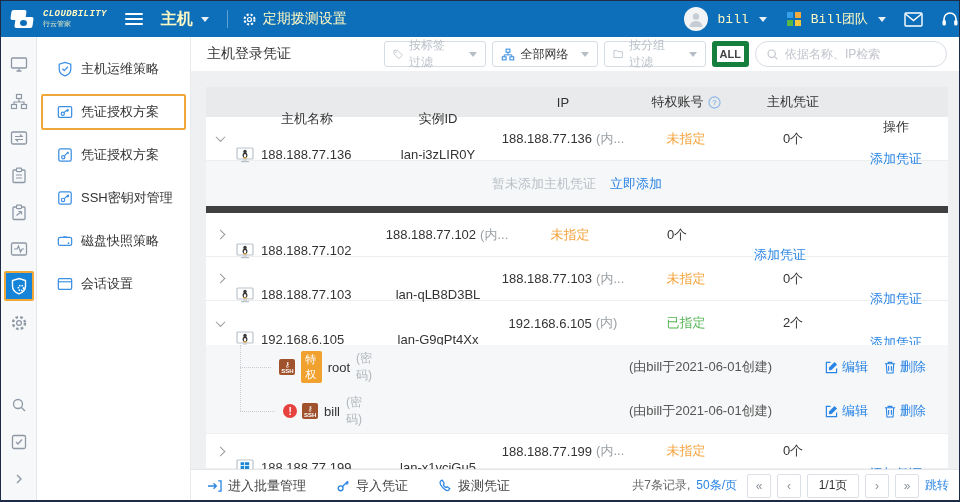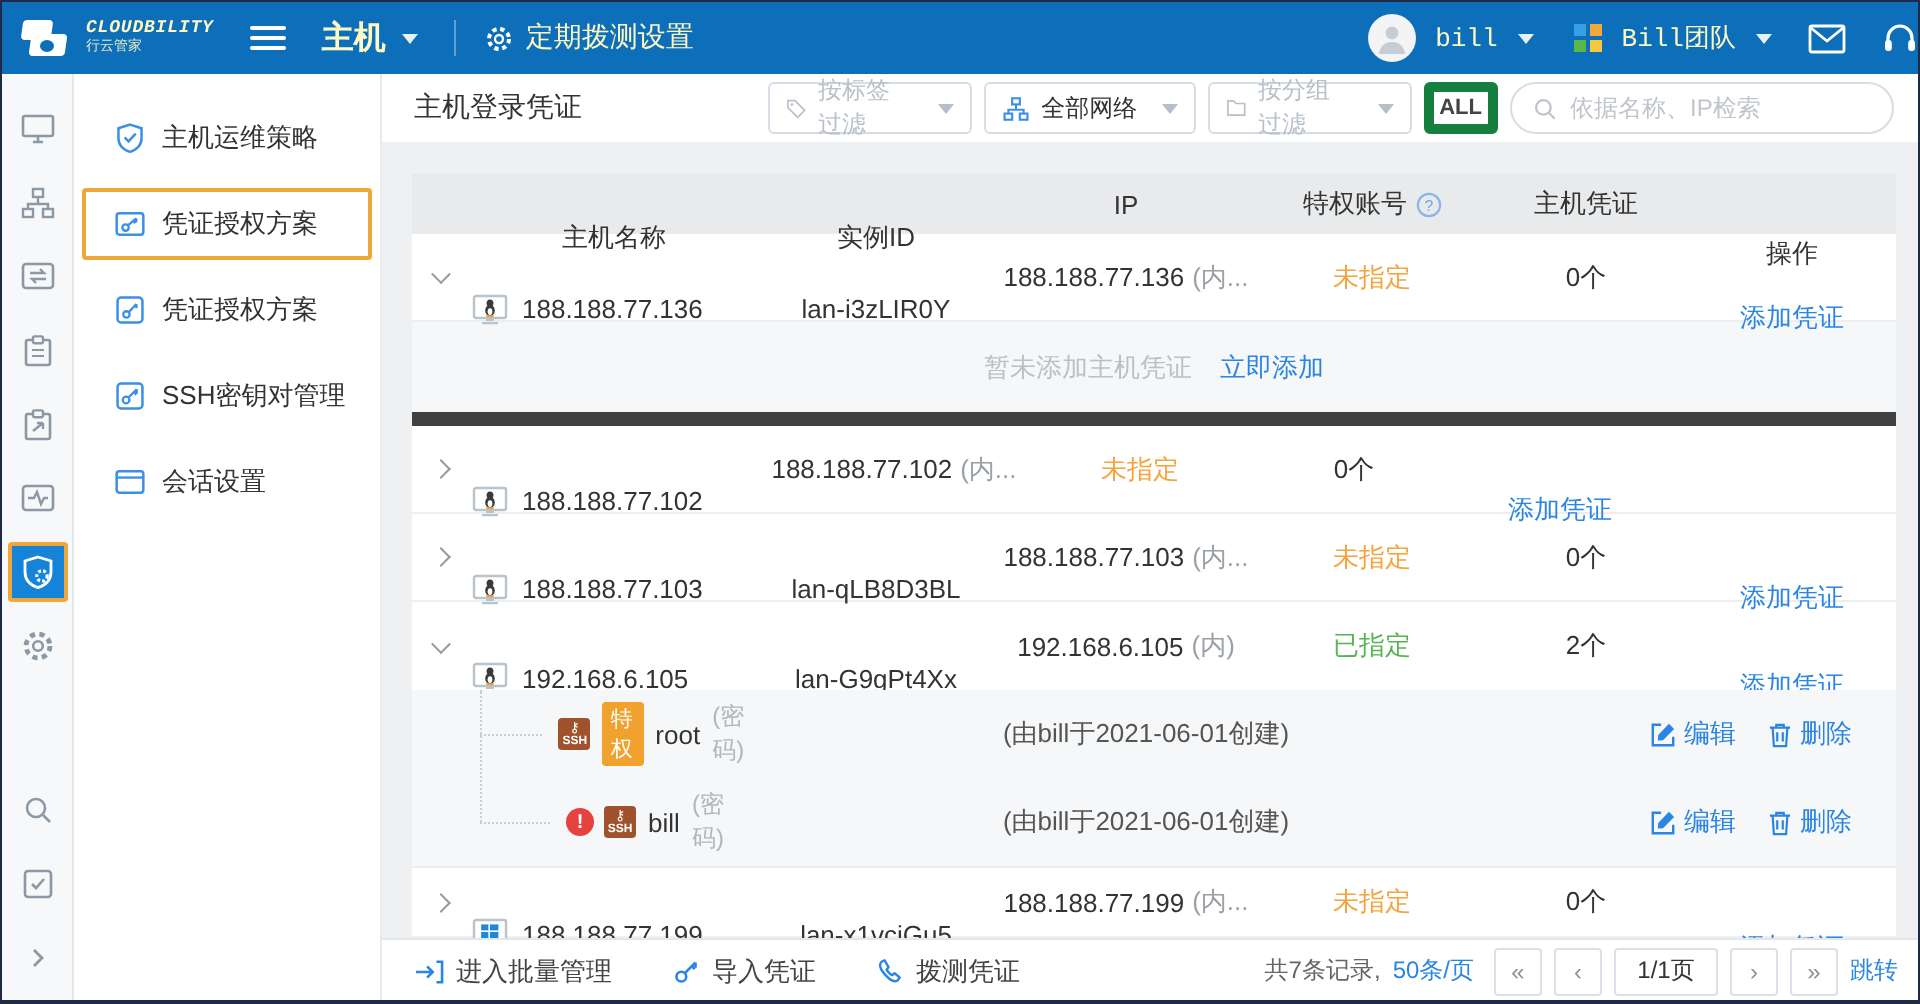--- a/index.html
+++ b/index.html
@@ -81,21 +81,21 @@
   .subrows::before { content:""; position:absolute; left:34px; top:0; bottom:22px; border-left:1px dotted #c9ced4; }
   .subrow { height:44px; display:flex; align-items:center; }
   .sub-left { width:168px; display:flex; align-items:center; padding-left:34px; }
   .tree-h { width:56px; border-top:1px dotted #c9ced4; margin-right:8px; }
   .warn-dot { width:14px; height:14px; border-radius:50%; background:#e64340; color:#fff; font-size:10px; font-weight:bold; display:flex; align-items:center; justify-content:center; margin-right:5px; flex:none; }
   .ssh-chip { width:16px; height:16px; background:#a0522d; border-radius:2px; color:#fff; font-size:6px; font-weight:bold; display:flex; flex-direction:column; align-items:center; justify-content:flex-end; line-height:1; padding-bottom:1px; margin-right:6px; flex:none; }
   .ssh-chip::before { content:"⚷"; font-size:7px; line-height:6px; }
   .priv-badge { background:#f0a12e; color:#fff; font-size:11px; border-radius:2px; padding:1px 4px; margin-right:6px; }
   .cred-name { color:#333; margin-right:6px; }
   .cred-type { color:#b0b6bc; font-size:12px; }
-  .sub-mid { width:398px; text-align:center; color:#555; font-size:13px; }
+  .sub-mid { width:398px; text-align:right; color:#555; font-size:13px; }
   .sub-right { flex:1; display:flex; justify-content:flex-end; align-items:center; gap:16px; padding-right:22px; }
   .icon-link { display:flex; align-items:center; gap:4px; color:#2b85e4; cursor:pointer; font-size:13px; }
   
   .footer { height:32px; background:#fff; border-top:1px solid #e4e7ea; display:flex; align-items:center; padding:0 10px 0 16px; }
   .foot-btn { display:flex; align-items:center; gap:6px; color:#444; font-size:13px; margin-right:30px; cursor:pointer; }
   .foot-right { margin-left:auto; display:flex; align-items:center; gap:6px; font-size:12px; color:#666; }
   .pag-box { min-width:24px; height:24px; border:1px solid #dcdfe6; border-radius:2px; background:#fff; display:flex; align-items:center; justify-content:center; color:#8a9099; font-size:12px; cursor:pointer; padding:0 4px; }
   .pag-page { color:#333; min-width:52px; }
   .total-text { color:#666; }
   svg { display:block; }
@@ -264,20 +264,28 @@
         </svg>
       <span>凭证授权方案</span>
     </div>
     <div class="side-item">
       <svg width="16" height="16" viewBox="0 0 18 18">
           <rect x="2" y="2" width="14" height="14" rx="2" fill="none" stroke="#3b8fe4" stroke-width="1.4"></rect>
           <circle cx="6.8" cy="11.2" r="1.9" fill="none" stroke="#3b8fe4" stroke-width="1.3"></circle>
           <path d="M8.3 9.7 L12.8 5.2 M12.8 5.2 v2.6 M11.2 6.8 l1.4 1.4" fill="none" stroke="#3b8fe4" stroke-width="1.3"></path>
         </svg>
       <span>SSH密钥对管理</span>
+    </div>
+    <div class="side-item">
+      <svg width="16" height="16" viewBox="0 0 18 18">
+          <rect x="1.5" y="5" width="15" height="9" rx="2" fill="none" stroke="#3b8fe4" stroke-width="1.4"></rect>
+          <path d="M5.5 5 a4.5 3.5 0 0 1 7 0" fill="#3b8fe4"></path>
+          <circle cx="13" cy="11.5" r="1" fill="#3b8fe4"></circle>
+        </svg>
+      <span>磁盘快照策略</span>
     </div>
     <div class="side-item">
       <svg width="16" height="16" viewBox="0 0 18 18">
           <rect x="1.5" y="3" width="15" height="12" rx="1.5" fill="none" stroke="#3b8fe4" stroke-width="1.4"></rect>
           <path d="M1.5 6.5 h15" stroke="#3b8fe4" stroke-width="1.3"></path>
         </svg>
       <span>会话设置</span>
     </div>
   </div>
 

